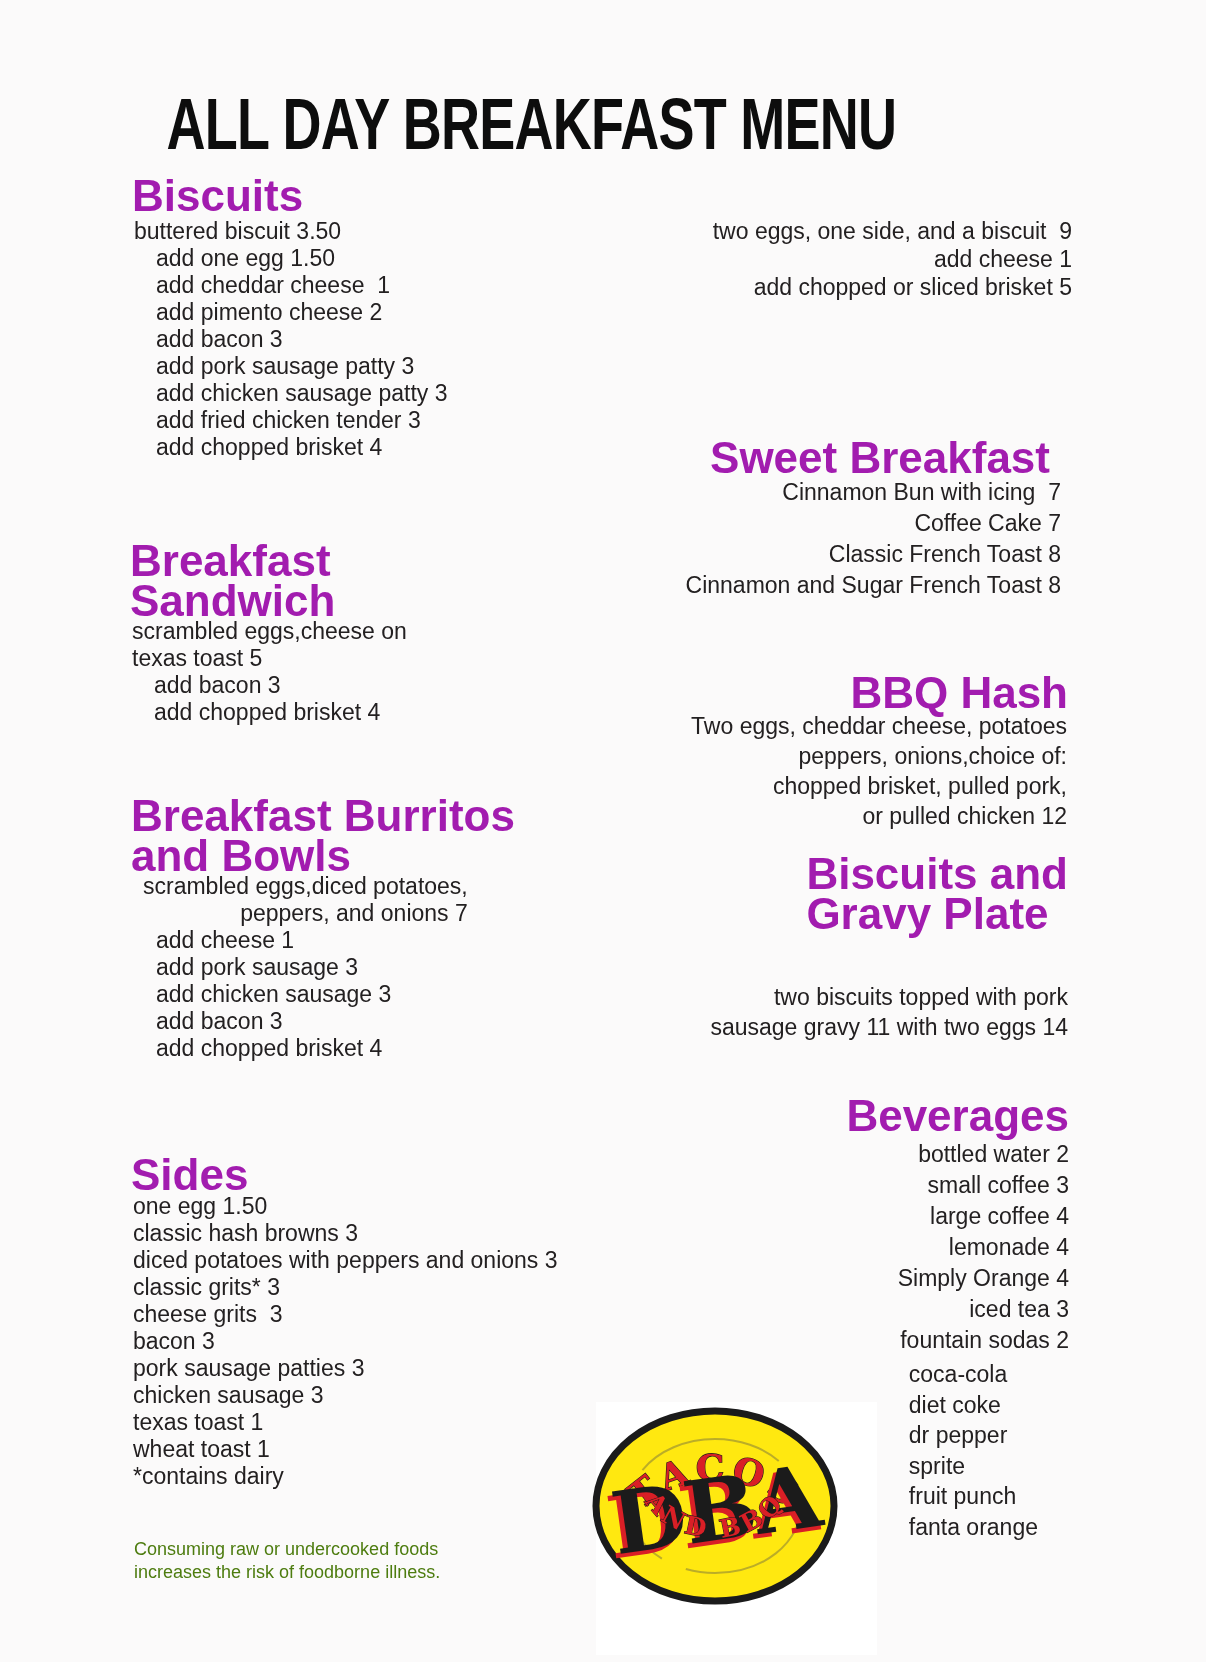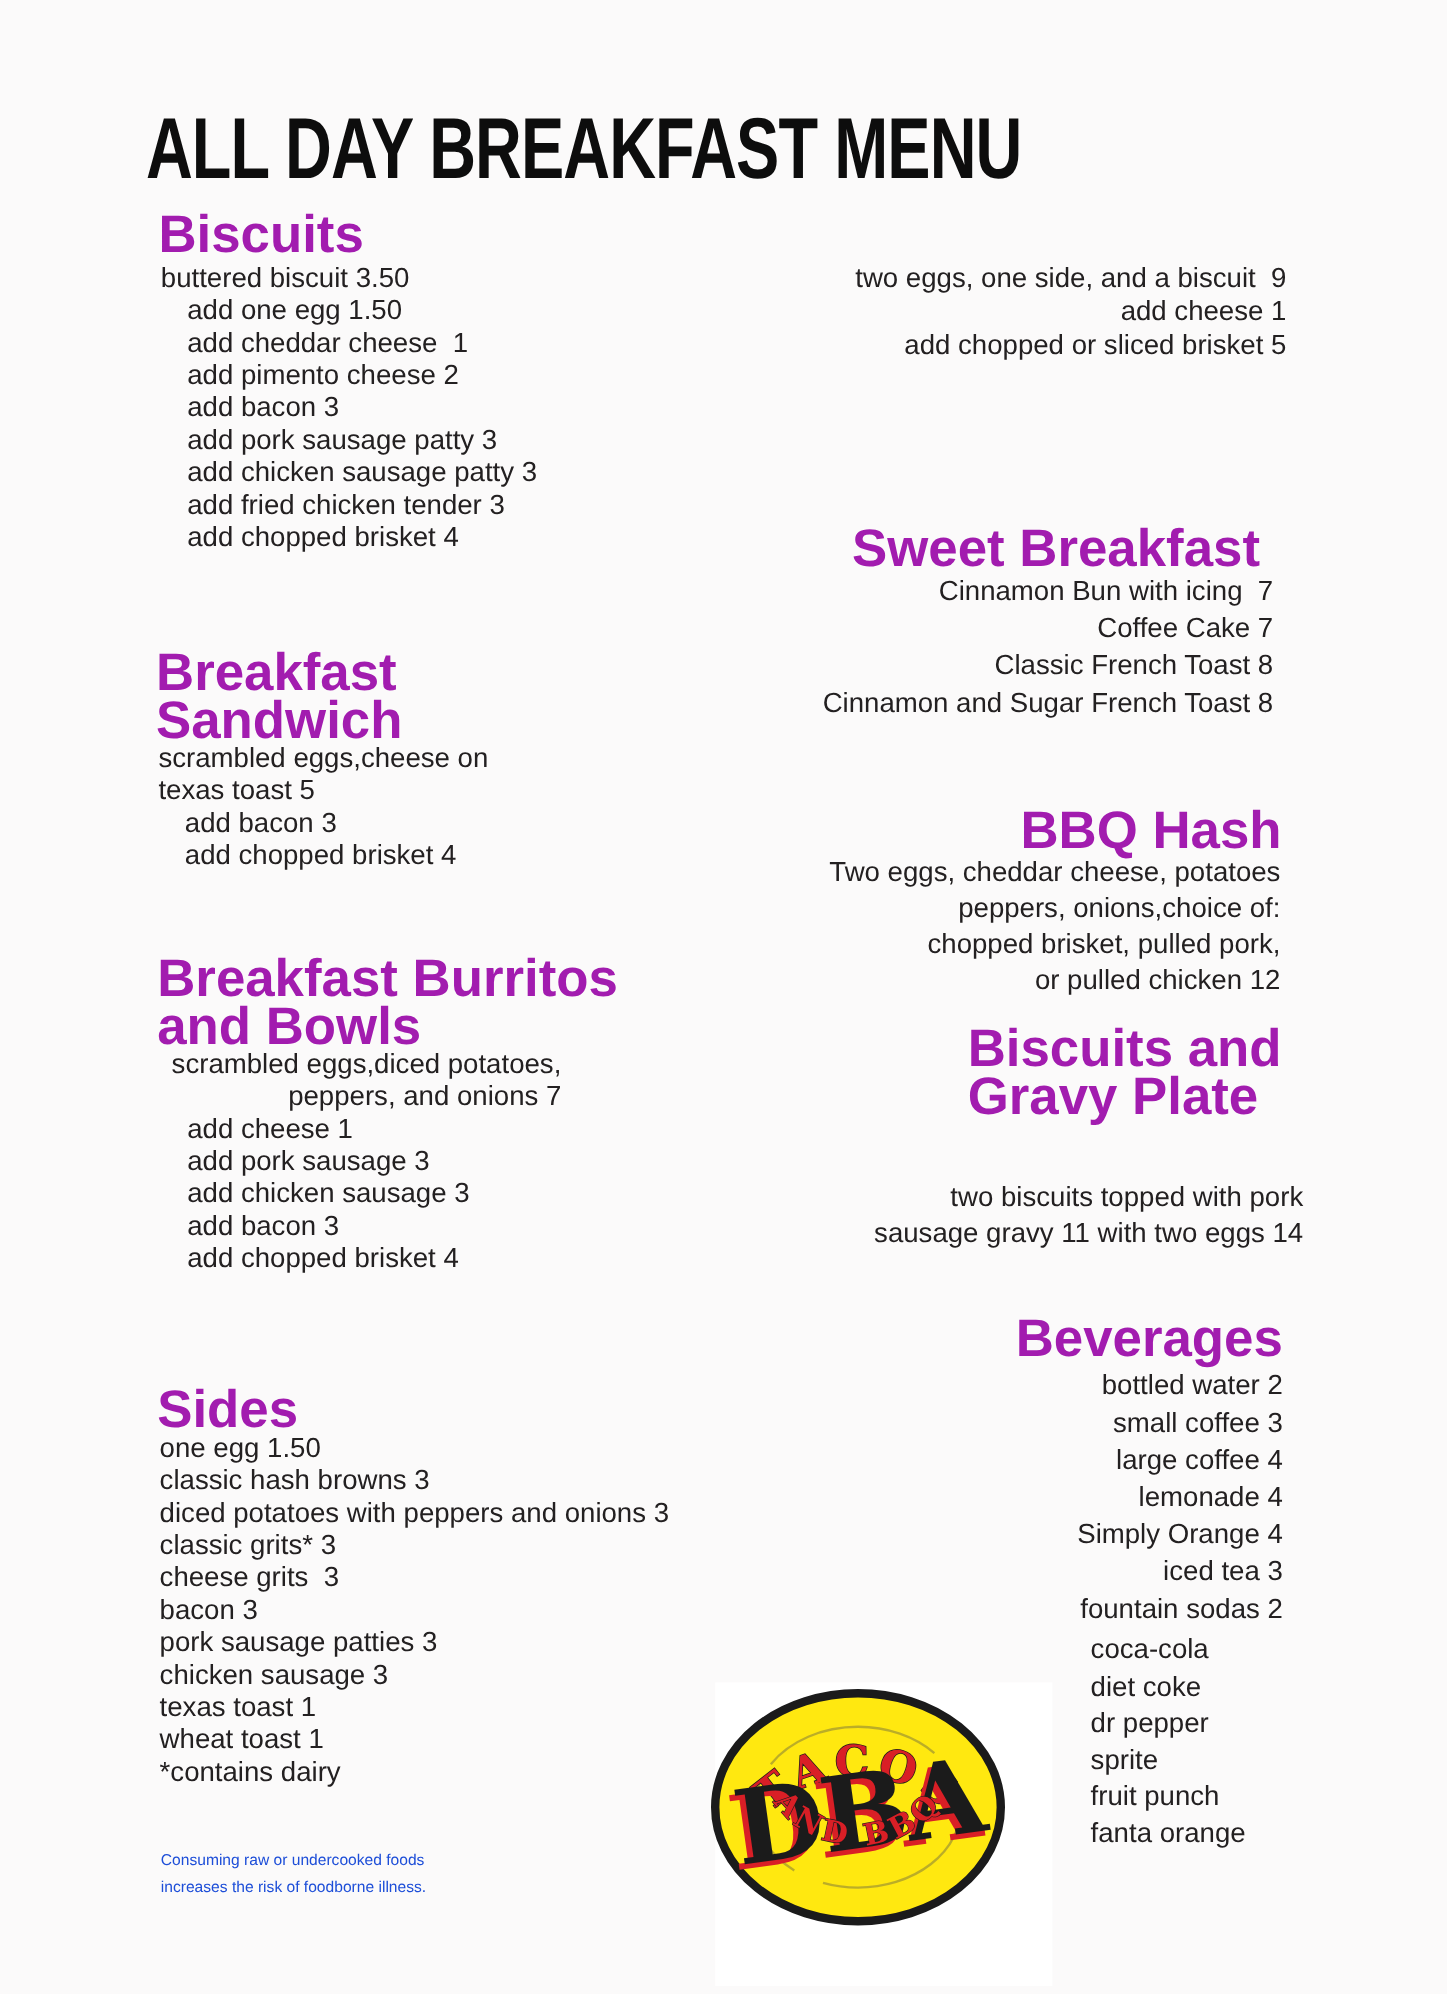--- a/index.html
+++ b/index.html
@@ -1,19 +1,19 @@
 <!DOCTYPE html>
 <html><head>
 <meta charset="utf-8">
 <style>
   html,body{margin:0;padding:0;}
   body{background:#e8e8e8;font-family:"Liberation Sans",sans-serif;}
   .page{position:relative;width:1206px;height:1662px;background:#fbfafa;overflow:hidden;margin:0 auto;}
 
-  .title{position:absolute;left:0;top:88px;width:1006px;text-align:left;line-height:72px;}
+  .title{position:absolute;left:12px;top:88px;width:1006px;text-align:right;line-height:72px;}
   .title .tspan{display:inline-block;font-size:72px;font-weight:bold;letter-spacing:-1px;color:#0d0d0d;transform:scaleX(0.75);transform-origin:50% 50%;white-space:pre;}
 
   .h{position:absolute;color:#a21caf;font-weight:bold;font-size:44px;line-height:40px;white-space:pre;}
   .items{position:absolute;color:#232021;font-size:23px;line-height:27px;}
   .items .line{white-space:pre;}
   .ind0{padding-left:0;}
   .ind0_5{padding-left:9px;text-align:right;}
   .ind1{padding-left:22px;}
 
   
@@ -27,26 +27,26 @@
   #g-sides{left:133px;top:1193px;}
 
   
   #h-classic{right:134px;top:183px;text-align:right;}
   #g-classic{right:134px;top:217px;line-height:28px;text-align:right;}
   #h-sweet{right:156px;top:438px;text-align:right;}
   #g-sweet{right:145px;top:477px;line-height:31px;text-align:right;}
   #h-bbq{right:138px;top:673px;text-align:right;}
   #g-bbq{right:139px;top:711px;line-height:30px;text-align:right;}
   #h-gravy{right:138px;top:854px;}
-  #g-gravy{right:120px;top:982px;line-height:30px;text-align:right;}
+  #g-gravy{right:138px;top:982px;line-height:30px;text-align:right;}
   #h-beverages{right:137px;top:1096px;text-align:right;}
   #g-beverages{right:137px;top:1139px;line-height:31px;text-align:right;}
   #g-sodas{right:168px;top:1359px;line-height:30.5px;}
 
-  .disclaimer{position:absolute;left:134px;top:1538px;color:#1d4ed8;font-size:13px;line-height:23px;}
+  .disclaimer{position:absolute;left:134px;top:1538px;color:#4d7c0f;font-size:18px;line-height:23px;}
 
   .logo-card{position:absolute;left:596px;top:1402px;width:281px;height:253px;background:#ffffff;}
   .logo-svg{position:absolute;left:590px;top:1405px;width:250px;height:200px;}
   .logo-serif{font-family:"DejaVu Serif",serif;font-weight:bold;}
 </style>
 </head>
 <body>
 
 <div class="page">
 

